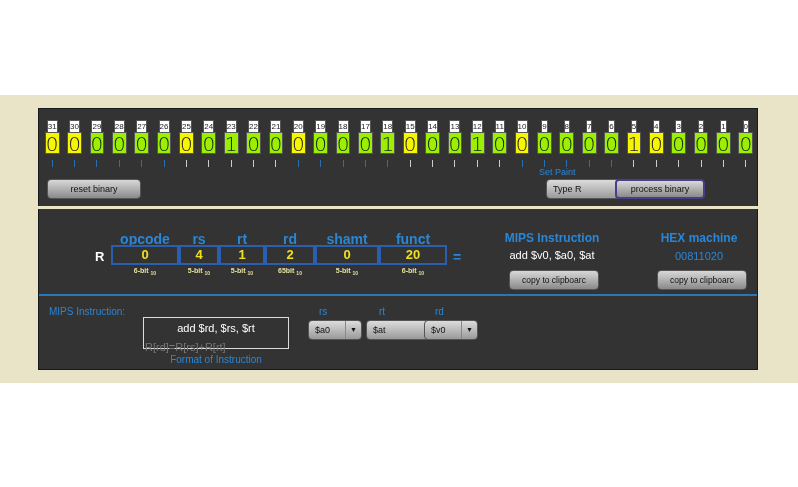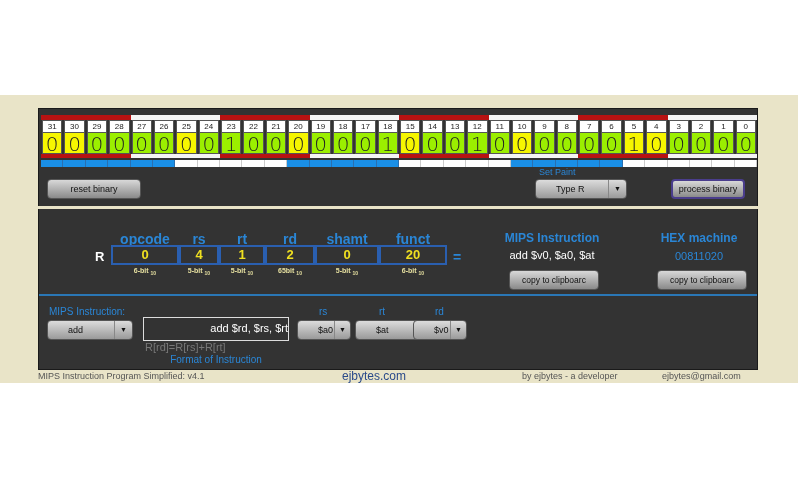--- a/index.html
+++ b/index.html
@@ -2,36 +2,36 @@
 <html><head>
 <meta charset="utf-8">
 <style>
   * { box-sizing: border-box; margin: 0; padding: 0; }
   html, body { width: 798px; height: 487px; background: #ffffff; overflow: hidden; font-family: "Liberation Sans", sans-serif; }
   .stage { position: absolute; left: 0; top: 95px; width: 798px; height: 288px; background: #e9e4c8; }
   .panel { position: absolute; left: 38px; top: 13px; width: 720px; height: 262px; background: #333333; border: 1px solid #1a1a1a; }
 
   
   .bits { position: absolute; left: 2px; top: 6px; width: 716px; display: flex; }
-  .bit { flex: 1; display: flex; flex-direction: column; }
+  .bit { flex: 1; display: flex; flex-direction: column; align-items: center; }
   .bit .topbar { height: 5px; }
   .bit .num { height: 12px; background: #fff; border: 1px solid #555; border-bottom: none; font-size: 8px; color: #222; text-align: center; line-height: 11px; margin: 0 1px; }
   .bit .val { height: 22px; border: 1px solid #555; font-size: 20px; color: #222; text-align: center; line-height: 22px; margin: 0 1px; font-family: "DejaVu Sans", sans-serif; font-weight: 300; cursor: pointer; }
   .bit .botbar { height: 4px; }
   .bit .fieldbar { height: 7px; margin-top: 2px; border-right: 1px solid #2a6fb0; }
   .y { background: #f6f600; }
   .g { background: #9bef00; }
   .red { background: #b81212; }
   .wht { background: #f4f4f4; }
   .blue { background: #1a8fe6; }
   .whiteb { background: #ffffff; border-right: 1px solid #ccc !important; }
 
   .btn { position: absolute; height: 20px; border-radius: 4px; background: linear-gradient(#d8d8d8, #8a8a8a); border: 1px solid #555; color: #111; font-size: 9px; text-align: center; line-height: 18px; cursor: pointer; white-space: nowrap; overflow: hidden; }
   .btn.focus { border: 2px solid #4a3d8c; line-height: 16px; }
-  .select { position: absolute; height: 20px; border-radius: 4px; background: linear-gradient(#dcdcdc, #9a9a9a); border: 1px solid #555; color: #111; font-size: 9px; line-height: 18px; padding-left: 20px; cursor: pointer; }
+  .select { position: absolute; height: 20px; border-radius: 4px; background: linear-gradient(#dcdcdc, #9a9a9a); border: 1px solid #555; color: #111; font-size: 9px; line-height: 18px; padding-left: 6px; cursor: pointer; margin-left: 11px; }
   .select .arrow { position: absolute; right: 0; top: 0; width: 18px; height: 18px; border-left: 1px solid #888; text-align: center; font-size: 7px; line-height: 18px; }
 
   .lbl-blue { position: absolute; color: #2a86d6; font-size: 10px; }
   .divider { position: absolute; left: -1px; width: 720px; height: 3px; background: #e9e4c8; }
   .bluediv { position: absolute; left: 0; width: 718px; height: 2px; background: #2a77b6; }
 
   .fields { position: absolute; left: 72px; top: 150px; }
   .fhead { position: absolute; top: 0; color: #2a86d6; font-size: 14px; font-weight: bold; text-align: center; }
   .fbox { position: absolute; top: 14px; height: 20px; border: 2px solid #2a5fb0; color: #f0e020; font-size: 13px; font-weight: bold; text-align: center; line-height: 16px; }
   .fbits { position: absolute; top: 36px; color: #e6e0a0; font-size: 7px; font-weight: bold; text-align: center; }
@@ -271,21 +271,21 @@
           <div class="fieldbar whiteb"></div>
         </div>
       </div>
 
     <div class="btn" style="left:8px; top:70px; width:94px;">reset binary</div>
     <div class="lbl-blue" style="left:500px; top:58px; font-size:9px;">Set Paint</div>
     <div class="select" style="left:496px; top:70px; width:92px;">
       <span>Type R</span>
       <span class="arrow">▼</span>
     </div>
-    <div class="btn focus" style="left:632px; top:70px; width:74px;">process binary</div>
+    <div class="btn focus" style="left:576px; top:70px; width:90px;">process binary</div>
 
     <div class="divider" style="top:97px;"></div>
 
     <div style="position:absolute; left:56px; top:140px; color:#fff; font-size:13px; font-weight:bold;">R</div>
     <div id="fields" class="fields">
         <div class="fhead" style="left:0px;width:68px;top:-28px;">opcode</div>
         <div class="fbox" style="left:0px;width:68px;top:-14px;">0</div>
         <div class="fbits" style="left:0px;width:68px;top:8px;"><span>6-bit</span> <sub>10</sub></div>
         <div class="fhead" style="left:68px;width:40px;top:-28px;">rs</div>
         <div class="fbox" style="left:68px;width:40px;top:-14px;">4</div>
@@ -309,45 +309,35 @@
     <div style="position:absolute; left:448px; top:140px; width:130px; text-align:center; color:#fff; font-size:11px;">add $v0, $a0, $at</div>
     <div class="btn" style="left:470px; top:161px; width:90px; font-size:8.5px;">copy to clipboarc</div>
 
     <div style="position:absolute; left:600px; top:122px; width:120px; text-align:center; color:#2a86d6; font-size:12px; font-weight:bold;">HEX machine</div>
     <div style="position:absolute; left:600px; top:141px; width:120px; text-align:center; color:#2a86d6; font-size:11px;">00811020</div>
     <div class="btn" style="left:618px; top:161px; width:90px; font-size:8.5px;">copy to clipboarc</div>
 
     <div class="bluediv" style="top:185px;"></div>
 
     <div class="lbl-blue" style="left:10px; top:197px;">MIPS Instruction:</div>
-    <div class="select" style="left:8px; top:211px; width:86px;">
-      <span>add</span>
-      <span class="arrow">▼</span>
-    </div>
     <div class="lbl-blue" style="left:104px; top:197px; width:146px; text-align:center;margin-top:48px;">Format of Instruction</div>
-    <div style="position:absolute; left:104px; top:208px; width:146px; height:24px; border:1px solid #ddd; color:#fff; font-size:11px; text-align:right; line-height:20px;">add $rd, $rs, $rt</div>
+    <div style="position:absolute; left:104px; top:208px; width:146px; height:32px; border:1px solid #ddd; color:#fff; font-size:11px; text-align:center; line-height:20px;">add $rd, $rs, $rt</div>
     <div style="position:absolute; left:106px; top:232px; color:#777; font-size:11px;">R[rd]=R[rs]+R[rt]</div>
 
     <div class="lbl-blue" style="left:280px; top:197px;">rs</div>
     <div class="select" style="left:258px; top:211px; width:54px;">
       <span>$a0</span>
       <span class="arrow" style="width:16px;">▼</span>
     </div>
     <div class="lbl-blue" style="left:340px; top:197px;">rt</div>
     <div class="select" style="left:316px; top:211px; width:76px;">
       <span>$at</span>
       <span class="arrow" style="width:16px;">▼</span>
     </div>
     <div class="lbl-blue" style="left:396px; top:197px;">rd</div>
     <div class="select" style="left:374px; top:211px; width:54px;">
       <span>$v0</span>
       <span class="arrow" style="width:16px;">▼</span>
     </div>
 
   </div>
 
-  <div class="footer">
-    <span style="position:absolute; left:38px; top:-1px;">MIPS Instruction Program Simplified: v4.1</span>
-    <span style="position:absolute; left:342px; top:-3px; font-size:12px; color:#2a4a8a;">ejbytes.com</span>
-    <span style="position:absolute; left:522px; top:-1px;">by ejbytes - a developer</span>
-    <span style="position:absolute; left:662px; top:-1px;">ejbytes@gmail.com</span>
-  </div>
 </div>
 
 </body></html>

